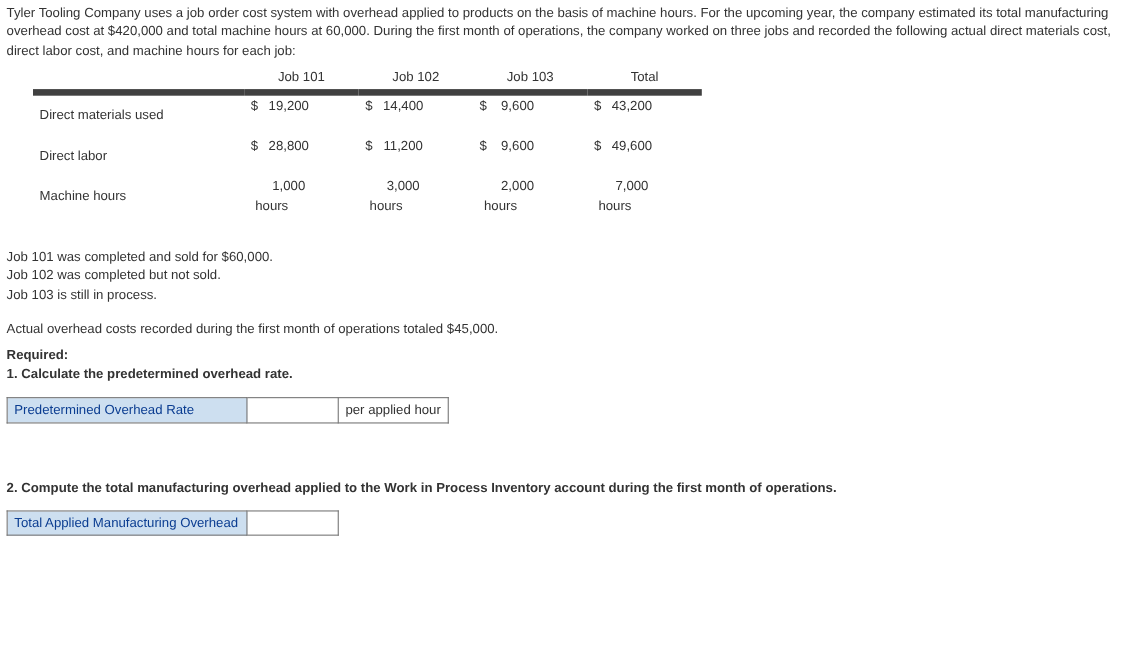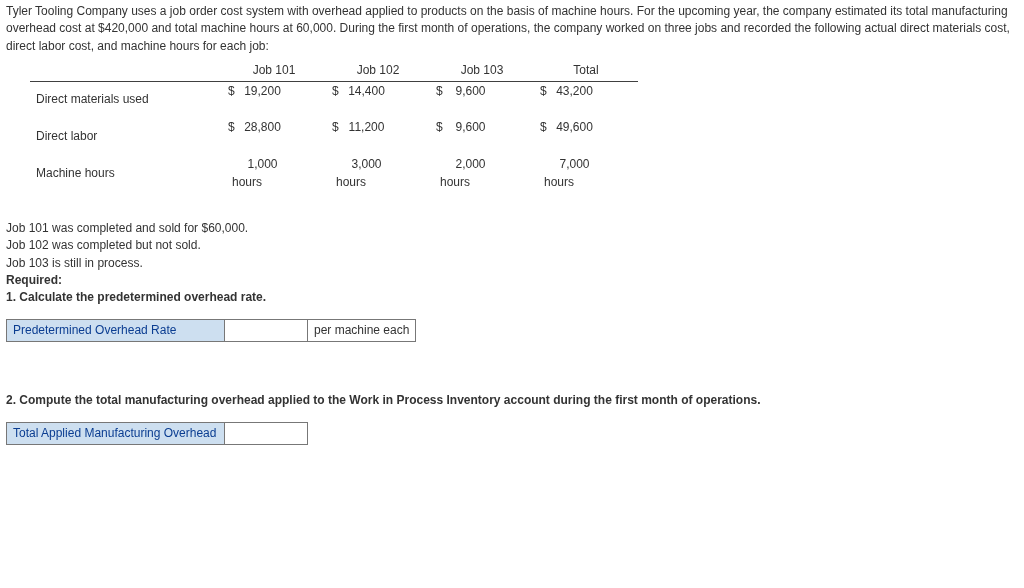--- a/index.html
+++ b/index.html
@@ -22,21 +22,21 @@
       margin-left: 24px;
       margin-top: 2px;
       margin-bottom: 2px;
     }
     .data-table td, .data-table th {
       padding: 1px 6px;
       font-weight: normal;
       text-align: left;
     }
     .data-table th {
-      border-bottom: 1px solid #404040;
+      border-bottom: 6px solid #404040;
       text-align: center;
     }
     .data-table td.rowlabel {
       min-width: 180px;
     }
     .numcell {
       text-align: right;
     }
     .currency {
       display: inline-block; width: 12px; text-align: left;
@@ -124,30 +124,31 @@
     </tr>
   </tbody>
     </table>
 
   <div class="status-lines">
     <p>Job 101 was completed and sold for $60,000.</p>
     <p>Job 102 was completed but not sold.</p>
     <p>Job 103 is still in process.</p>
   </div>
 
+  <div class="para-sp">Actual overhead costs recorded during the first month of operations totaled $45,000.</div>
 
   <div class="req-head">Required:</div>
   <div><b>1. Calculate the predetermined overhead rate.</b></div>
 
   <table class="answer-row" style="margin-top:12px;">
     <tbody>
         <tr>
       <td class="lbl">Predetermined Overhead Rate</td>
       <td class="inp"></td>
-      <td class="suffix">per machine each</td>
+      <td class="suffix">per applied hour</td>
     </tr>
   </tbody>
     </table>
 
   <div class="sec"><b>2. Compute the total manufacturing overhead applied to the Work in Process Inventory account during the first month of operations.</b></div>
 
   <table class="answer-row" style="margin-top:12px;">
     <tbody>
         <tr>
       <td class="lbl">Total Applied Manufacturing Overhead</td>

